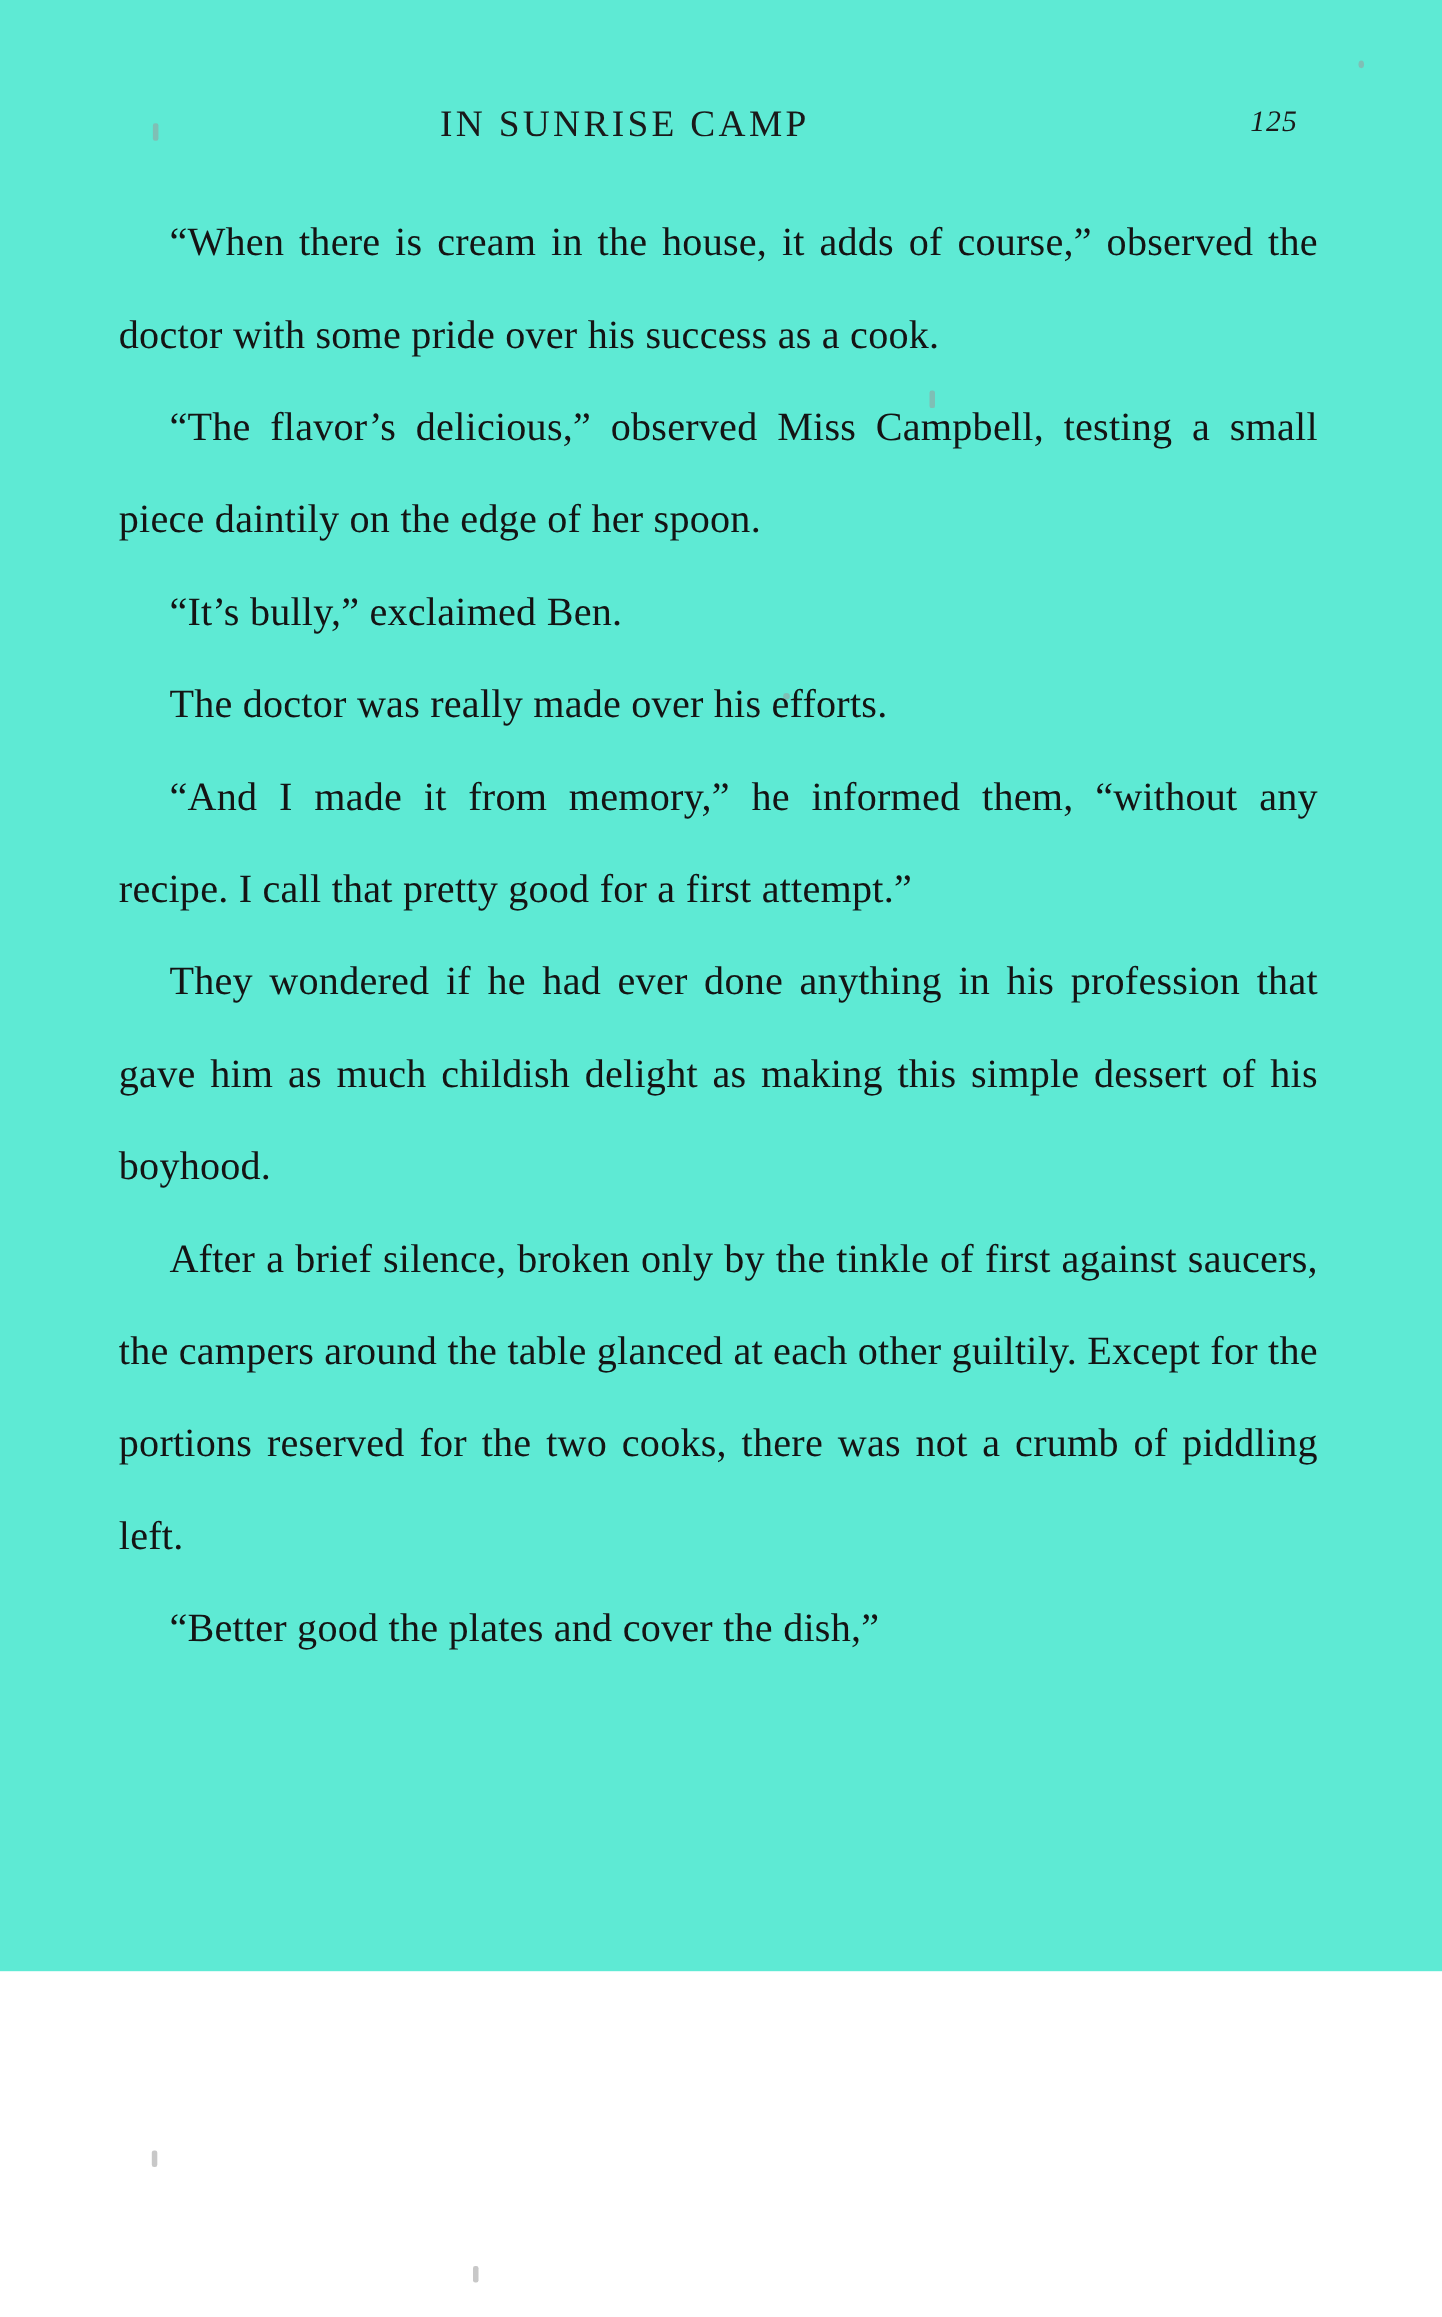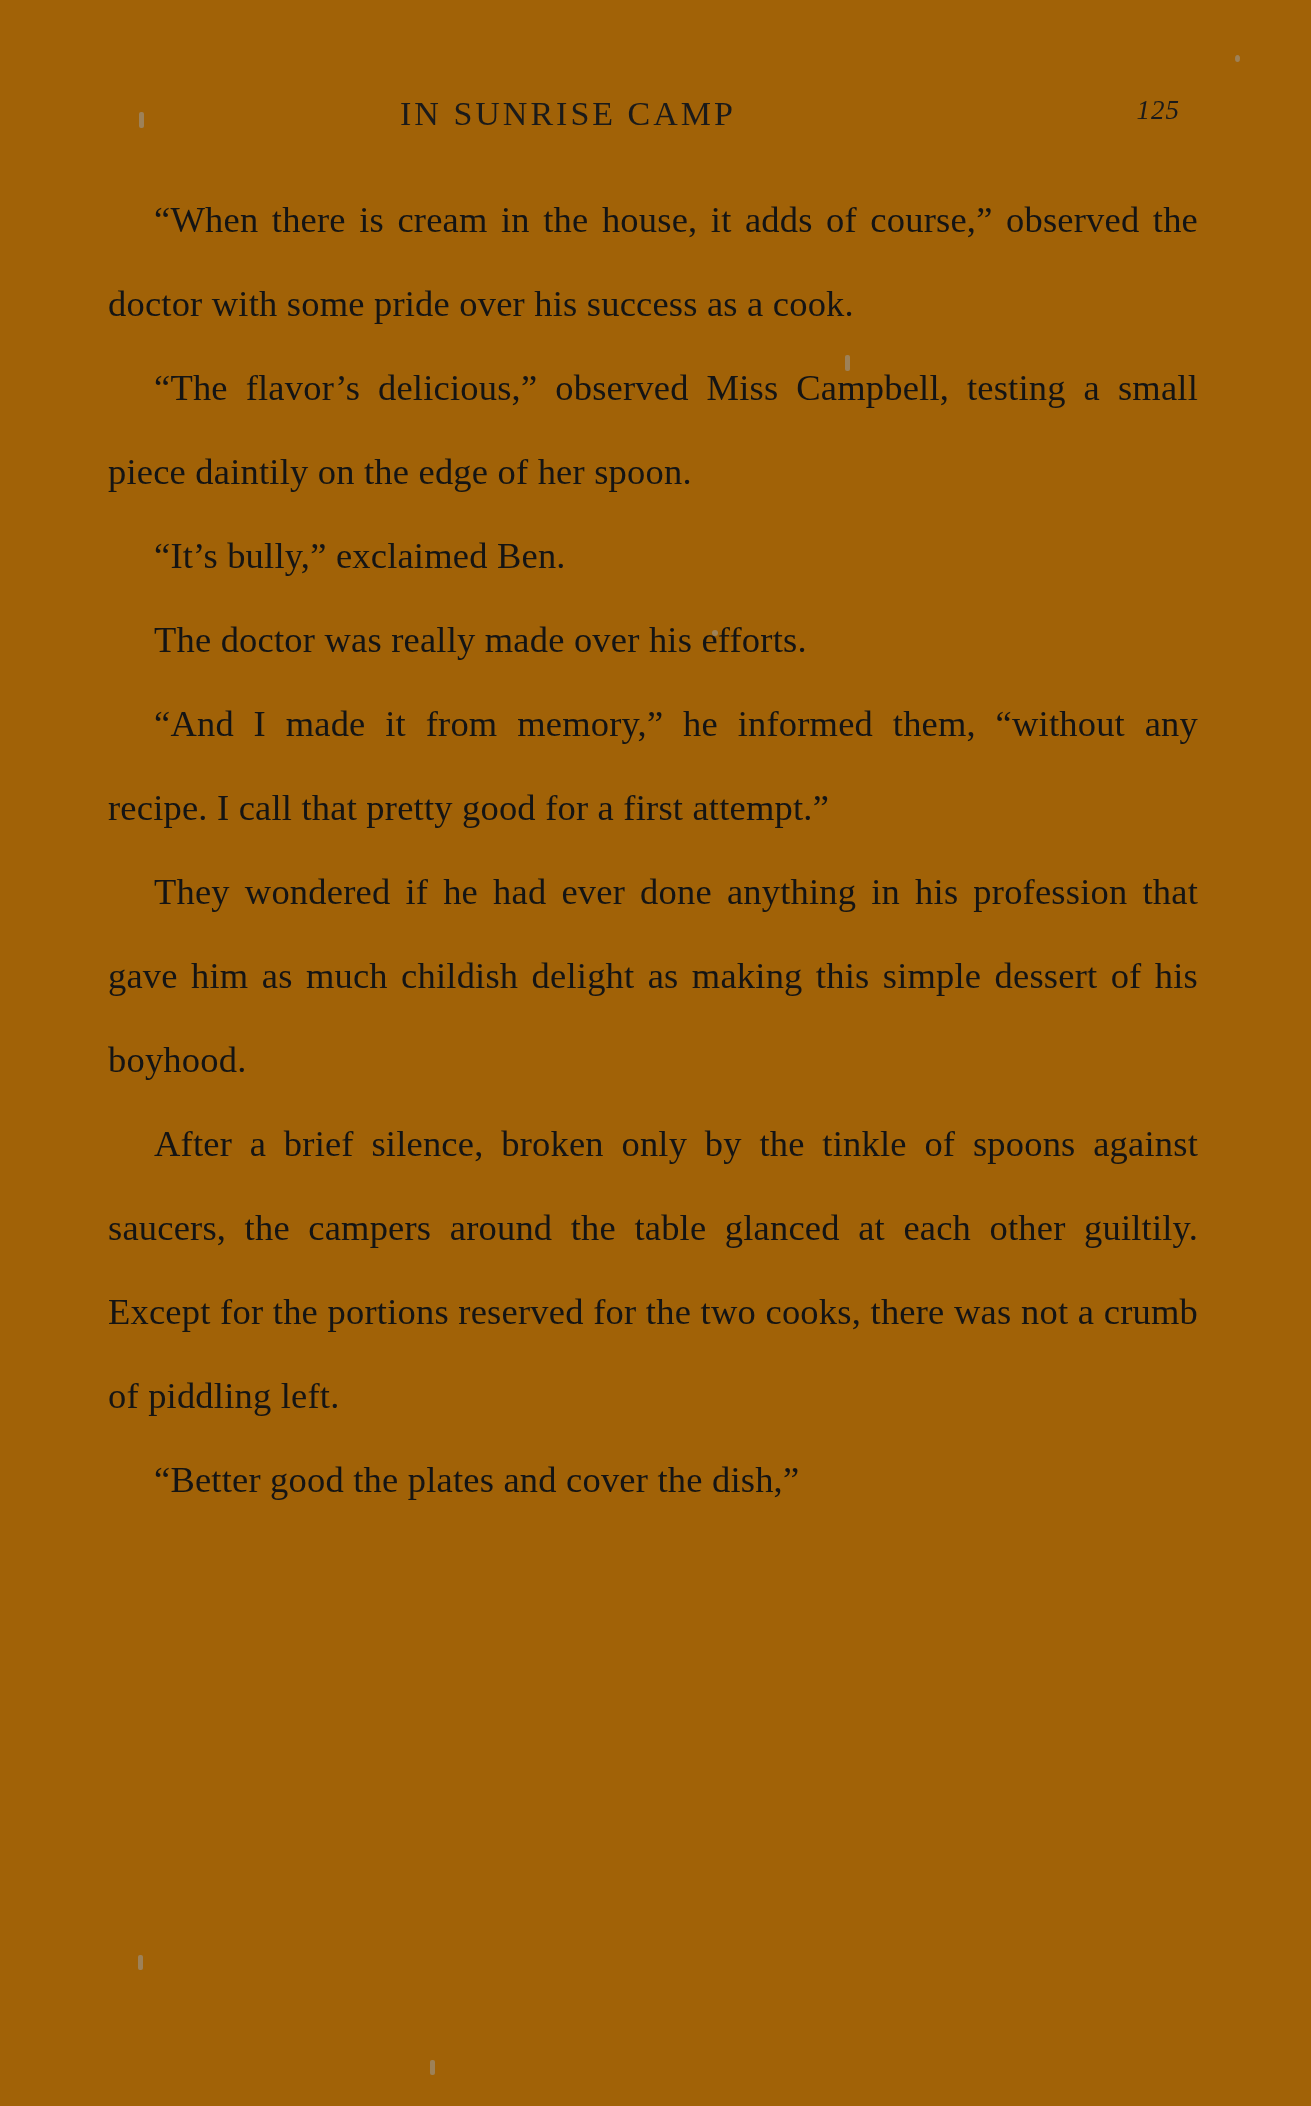--- a/index.html
+++ b/index.html
@@ -13,22 +13,22 @@
     font-family: "Liberation Serif", serif;
     color: #111111;
     position: relative;
     overflow: hidden;
   }
   .page {
     position: absolute;
     left: 0;
     top: 0;
     width: 1311px;
-    height: 2106px;
-    background: #a16207;
+    height: 1792px;
+    background: #5eead4;
   }
   .header {
     position: absolute;
     left: 150px;
     top: 95px;
     width: 1030px;
     display: flex;
     align-items: baseline;
     justify-content: flex-start;
   }
@@ -87,21 +87,21 @@
     <div class="folio">125</div>
   </div>
 
   <div class="body-text">
     <p class="para"><span class="indent"></span><span>“When there is cream in the house, it adds of course,” observed the doctor with some pride over his success as a cook.</span></p>
     <p class="para"><span class="indent"></span><span>“The flavor’s delicious,” observed Miss Campbell, testing a small piece daintily on the edge of her spoon.</span></p>
     <p class="para"><span class="indent"></span><span>“It’s bully,” exclaimed Ben.</span></p>
     <p class="para"><span class="indent"></span><span>The doctor was really made over his efforts.</span></p>
     <p class="para"><span class="indent"></span><span>“And I made it from memory,” he informed them, “without any recipe.  I call that pretty good for a first attempt.”</span></p>
     <p class="para"><span class="indent"></span><span>They wondered if he had ever done anything in his profession that gave him as much childish delight as making this simple dessert of his boyhood.</span></p>
-    <p class="para"><span class="indent"></span><span>After a brief silence, broken only by the tinkle of spoons against saucers, the campers around the table glanced at each other guiltily.  Except for the portions reserved for the two cooks, there was not a crumb of piddling left.</span></p>
+    <p class="para"><span class="indent"></span><span>After a brief silence, broken only by the tinkle of first against saucers, the campers around the table glanced at each other guiltily.  Except for the portions reserved for the two cooks, there was not a crumb of piddling left.</span></p>
     <p class="para"><span class="indent"></span><span>“Better good the plates and cover the dish,”</span></p>
   </div>
 
   <div class="speck" style="left:1235px;top:55px;width:5px;height:7px;"></div>
   <div class="speck" style="left:139px;top:112px;width:5px;height:16px;border-radius:2px;"></div>
   <div class="speck" style="left:845px;top:355px;width:5px;height:16px;border-radius:2px;"></div>
   <div class="speck" style="left:712px;top:630px;width:6px;height:6px;"></div>
   <div class="speck" style="left:138px;top:1955px;width:5px;height:15px;border-radius:2px;"></div>
   <div class="speck" style="left:430px;top:2060px;width:5px;height:15px;border-radius:2px;"></div>
 

